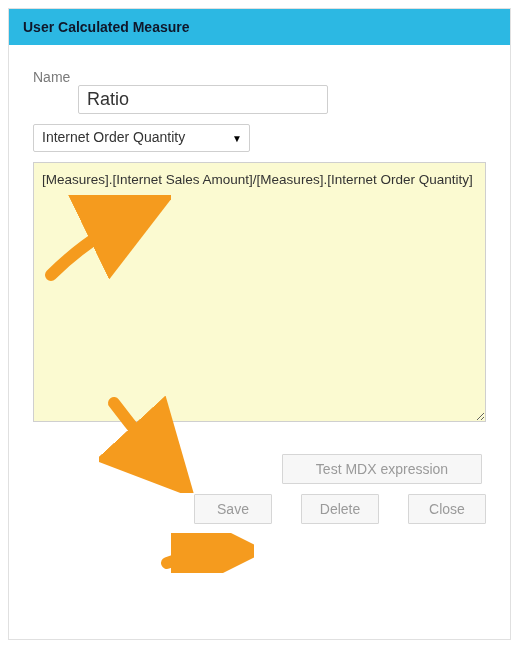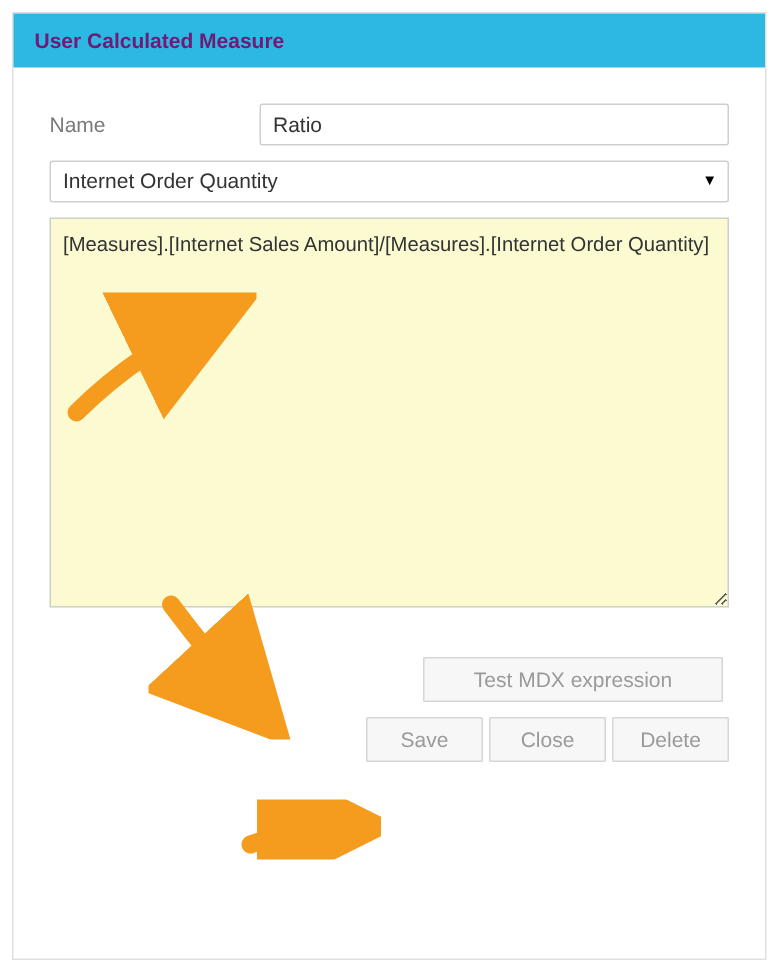--- a/index.html
+++ b/index.html
@@ -15,48 +15,50 @@
   }
   .dialog {
     border: 1px solid #e0e0e0;
     width: 503px;
     height: 632px;
     position: relative;
     background: #fff;
   }
   .dialog-header {
     background: #2cb8e3;
-    color: #701a75;
+    color: #0f172a;
     font-weight: bold;
     font-size: 14px;
     padding: 10px 14px;
   }
   .dialog-body {
     padding: 24px 24px 16px 24px;
     position: relative;
   }
   .form-row {
     display: flex;
-    align-items: center;
+    align-items: flex-start;
     margin-bottom: 10px;
+    flex-direction: column;
   }
   .form-label {
     width: 140px;
     color: #7a7a7a;
     font-size: 14px;
   }
   .text-input {
     flex: 1;
     height: 28px;
     padding: 3px 8px;
-    font-size: 14px;
+    font-size: 18px;
     border: 1px solid #cfcfcf;
     border-radius: 2px;
     color: #333;
     background: #fff;
+    margin-left: 45px;
   }
   .text-input.focus {
     border: 1px solid #6fb4e8;
     box-shadow: 0 0 0 1px rgba(111,180,232,0.1);
   }
   .select-wrap {
     flex: 1;
     position: relative;
   }
   .select-input {
@@ -107,21 +109,21 @@
     font-size: 13.5px;
     color: #333;
     resize: both;
     overflow: auto;
     line-height: 1.3;
     margin-bottom: 14px;
   }
   .actions-row {
     display: flex;
     justify-content: flex-end;
-    gap: 4px;
+    gap: 29px;
     margin-top: 2px;
   }
   .actions-row .btn {
     width: 78px;
     padding: 6px 0;
   }
   .arrow {
     position: absolute;
     pointer-events: none;
   }
@@ -152,22 +154,22 @@
 
     <div class="form-row">
     </div>
 
     <div class="indent-row" style="margin-left:220px; margin-top:14px;padding-left:29px;">
       <button class="btn btn-wide">Test MDX expression</button>
     </div>
 
     <div class="actions-row">
       <button class="btn">Save</button>
+      <button class="btn">Delete</button>
       <button class="btn">Close</button>
-      <button class="btn">Delete</button>
     </div>
 
     
     <svg class="arrow" style="left:32px; top:150px;" width="130" height="90" viewBox="0 0 130 90">
       <defs>
         <marker id="ah1" markerWidth="8" markerHeight="8" refX="6" refY="4" orient="auto">
           <path d="M0,0 L8,4 L0,8 Z" fill="#f59b1e"></path>
         </marker>
       </defs>
       <path d="M10,80 Q50,40 112,10" stroke="#f59b1e" stroke-width="12" fill="none" marker-end="url(#ah1)" stroke-linecap="round"></path>

